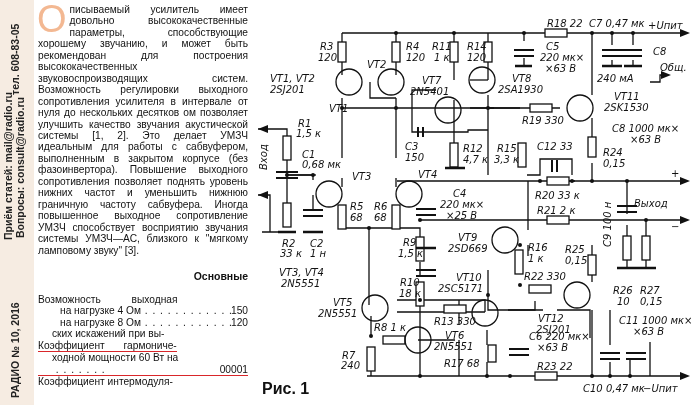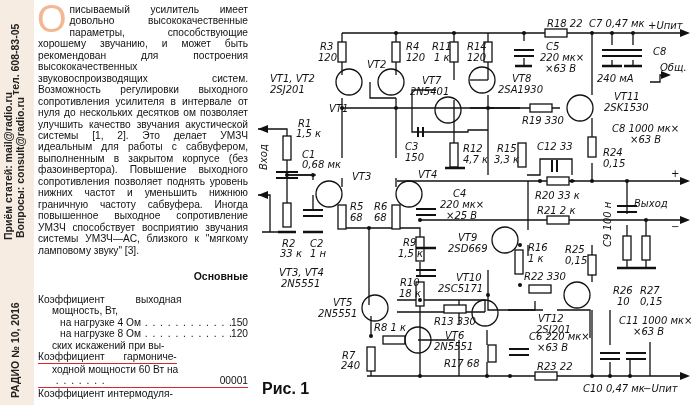--- a/index.html
+++ b/index.html
@@ -34,24 +34,21 @@
   <div class="vtext" style="left:10px; top:398px;">РАДИО № 10, 2016</div>
 </div>
 
 <div class="col">
   <p><span class="dropcap">О</span><span>писываемый усилитель имеет довольно высококачественные параметры, способствующие хорошему звучанию, и может быть рекомендован для построения высококачественных звуковоспроизводящих систем. Возможность регулировки выходного сопротивления усилителя в интервале от нуля до нескольких десятков ом позволяет улучшить качество звучания акустической системы [1, 2]. Это делает УМЗЧ идеальным для работы с сабвуфером, выполненным в закрытом корпусе (без фазоинвертора). Повышение выходного сопротивления позволяет поднять уровень нижних частот и уменьшить нижнюю граничную частоту сабвуфера. Иногда повышенное выходное сопротивление УМЗЧ способствует восприятию звучания системы УМЗЧ—АС, близкого к "мягкому ламповому звуку" [3].</span></p>
   <div class="heading">
     <div>Основные</div>
   </div>
   <div class="specs">
     <div class="row">
-        <span style="word-spacing:28px">Коэффициент выходная</span>
-      </div>
-    <div class="row i1">
-        <span>мощность, Вт,</span>
+        <span style="word-spacing:28px">Возможность выходная</span>
       </div>
     <div class="row i2">
         <span class="lbl">на нагрузке 4 Ом</span>
         <span class="dots">&nbsp;. . . . . . . . . . . . . . . . .</span>
         <span class="val">150</span>
       </div>
     <div class="row i2">
         <span class="lbl">на нагрузке 8 Ом</span>
         <span class="dots">&nbsp;. . . . . . . . . . . . . . . . .</span>
         <span class="val">120</span>

